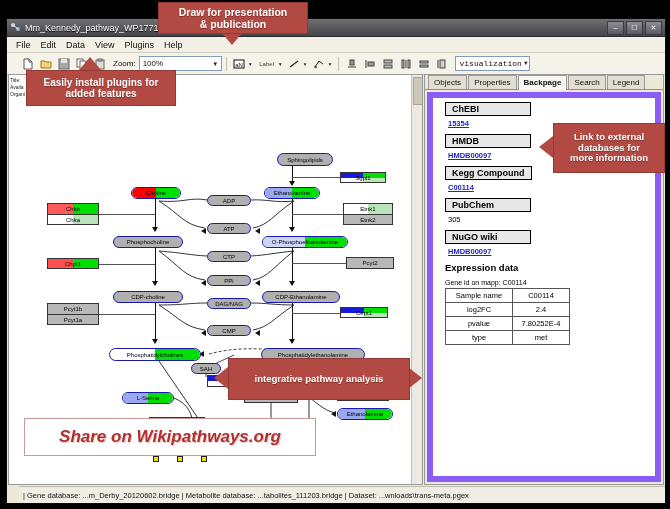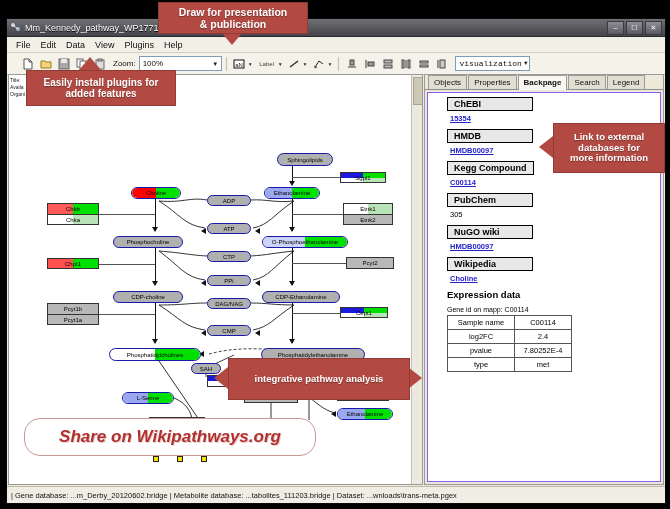--- a/index.html
+++ b/index.html
@@ -49,39 +49,39 @@
   .rightpanel{width:238px;background:#ece9d8;border:1px solid #9a9a9a;margin:1px 1px 1px 0;
               display:flex;flex-direction:column;}
 
   
   .tabs{display:flex;align-items:flex-end;height:14px;padding-left:3px;
         background:#ece9d8;border-bottom:1px solid #8e8e8e;}
   .tab{font-size:8px;padding:1px 5px;border:1px solid #9a9a9a;border-bottom:none;
        background:#e2dfd2;color:#111;margin-right:1px;line-height:11px;}
   .tab.active{background:#f7f6f0;font-weight:bold;padding-bottom:2px;margin-bottom:-1px;}
 
-  .bpbody{flex:1;background:#fff;border:1px solid #8b5cf6;margin:2px;overflow:hidden;
-          position:relative;font-size:8px;color:#000;padding:4px 19px;}
+  .bpbody{flex:1;background:#fff;border:6px solid #8b5cf6;margin:2px;overflow:hidden;
+          position:relative;font-size:8px;color:#000;padding:4px 12px;}
 
   .dbhead{display:inline-block;border:1px solid #000;background:#e8e8e8;
           font-weight:bold;font-size:9px;padding:1px 6px;min-width:72px;}
   .dblink{color:#2222cc;text-decoration:underline;font-size:7.5px;
           font-weight:bold;margin:3px 0 0 3px;display:inline-block;}
   .dbtext{font-size:7.5px;margin:3px 0 0 3px;display:inline-block;color:#000;}
   .dbrow{margin-bottom:6px;}
 
   .exp-title{font-weight:bold;font-size:9.5px;margin:4px 0 6px 0;}
   .geneid{font-size:7px;margin-bottom:2px;}
   table.exp{border-collapse:collapse;font-size:7.5px;border:1px solid #666;}
   table.exp td{border:1px solid #555;padding:2px 4px;text-align:center;}
   table.exp td.k{width:58px;}
   table.exp td.v{width:48px;}
 
   
-  .statusbar{position:absolute;left:0;right:0;bottom:0;height:16px;background:#f0eee4;
+  .statusbar{position:absolute;left:12px;right:0;bottom:0;height:16px;background:#f0eee4;
              border-top:1px solid #bdb8a8;font-size:7.5px;color:#111;
              display:flex;align-items:center;padding-left:4px;}
 
   
   .node{position:absolute;font-size:6px;color:#000;display:flex;align-items:center;
         justify-content:center;box-sizing:border-box;text-align:center;
         white-space:nowrap;overflow:hidden;}
   .metab{border:1px solid #1a1aaa;border-radius:9px;}
   .gene{border:1px solid #333;background:#b8b8b8;}
   .lbl{position:relative;z-index:3;line-height:1;}
@@ -562,24 +562,20 @@
           <div class="dbrow">
             <div class="dbhead">PubChem</div>
             <div><span class="dbtext">305</span></div>
           </div>
 
           <div class="dbrow">
             <div class="dbhead">NuGO wiki</div>
             <div><a class="dblink" href="#">HMDB00097</a></div>
           </div>
 
-          <div class="dbrow">
-            <div class="dbhead">Wikipedia</div>
-            <div><a class="dblink" href="#">Choline</a></div>
-          </div>
 
           <div class="exp-title">Expression data</div>
           <div class="geneid">Gene id on mapp: C00114</div>
 
           <table class="exp">
             <tbody>
                 <tr>
               <td class="k">Sample name</td>
               <td class="v">C00114</td>
             </tr>
@@ -624,17 +620,17 @@
     <span>more information</span>
   </div>
   <div class="ptr ptr-left" style="left:539px;top:136px;"></div>
 
   <div class="callout" style="left:228px;top:358px;width:180px;height:40px;font-size:9.5px;flex-direction:column;">
     <span>integrative pathway analysis</span>
   </div>
   <div class="ptr ptr-right" style="left:408px;top:367px;"></div>
   <div class="ptr ptr-left" style="left:214px;top:367px;"></div>
 
-  <div class="share" style="left:24px;top:418px;width:290px;height:36px;border-radius:16px;">
+  <div class="share" style="left:24px;top:418px;width:290px;height:36px;">
     <span>Share on Wikipathways.org</span>
   </div>
 
 </div>
 
 </body></html>

